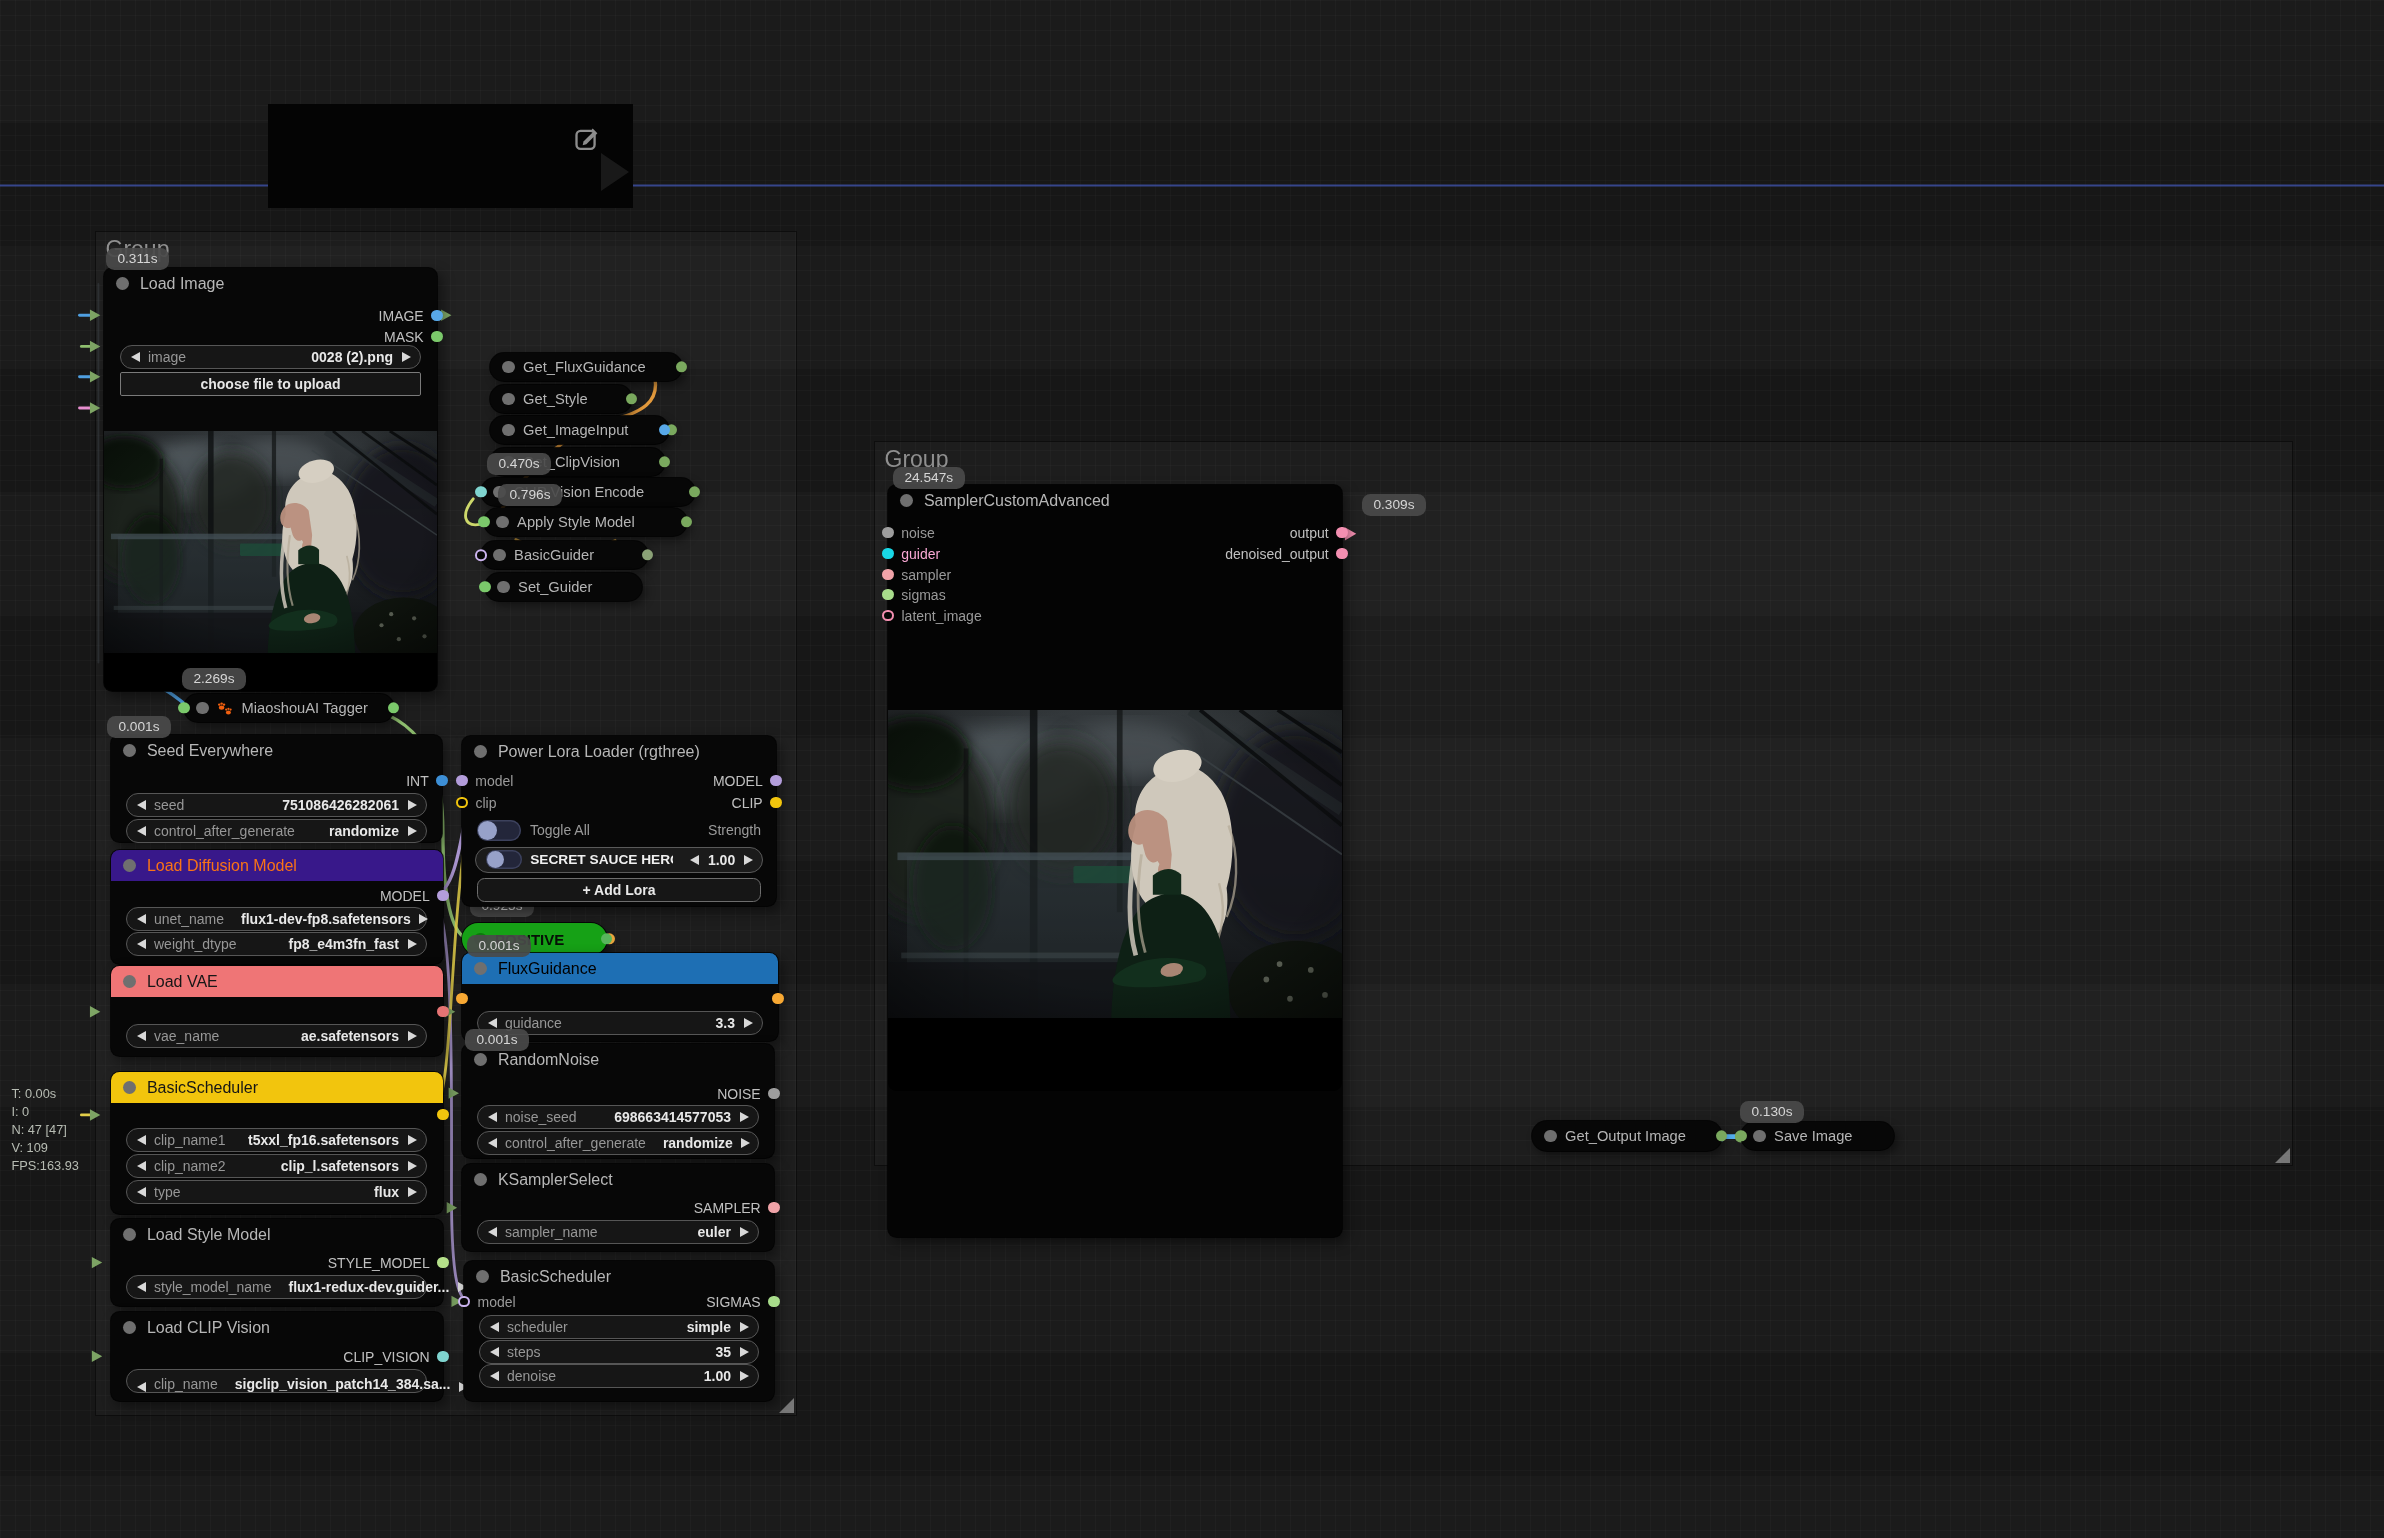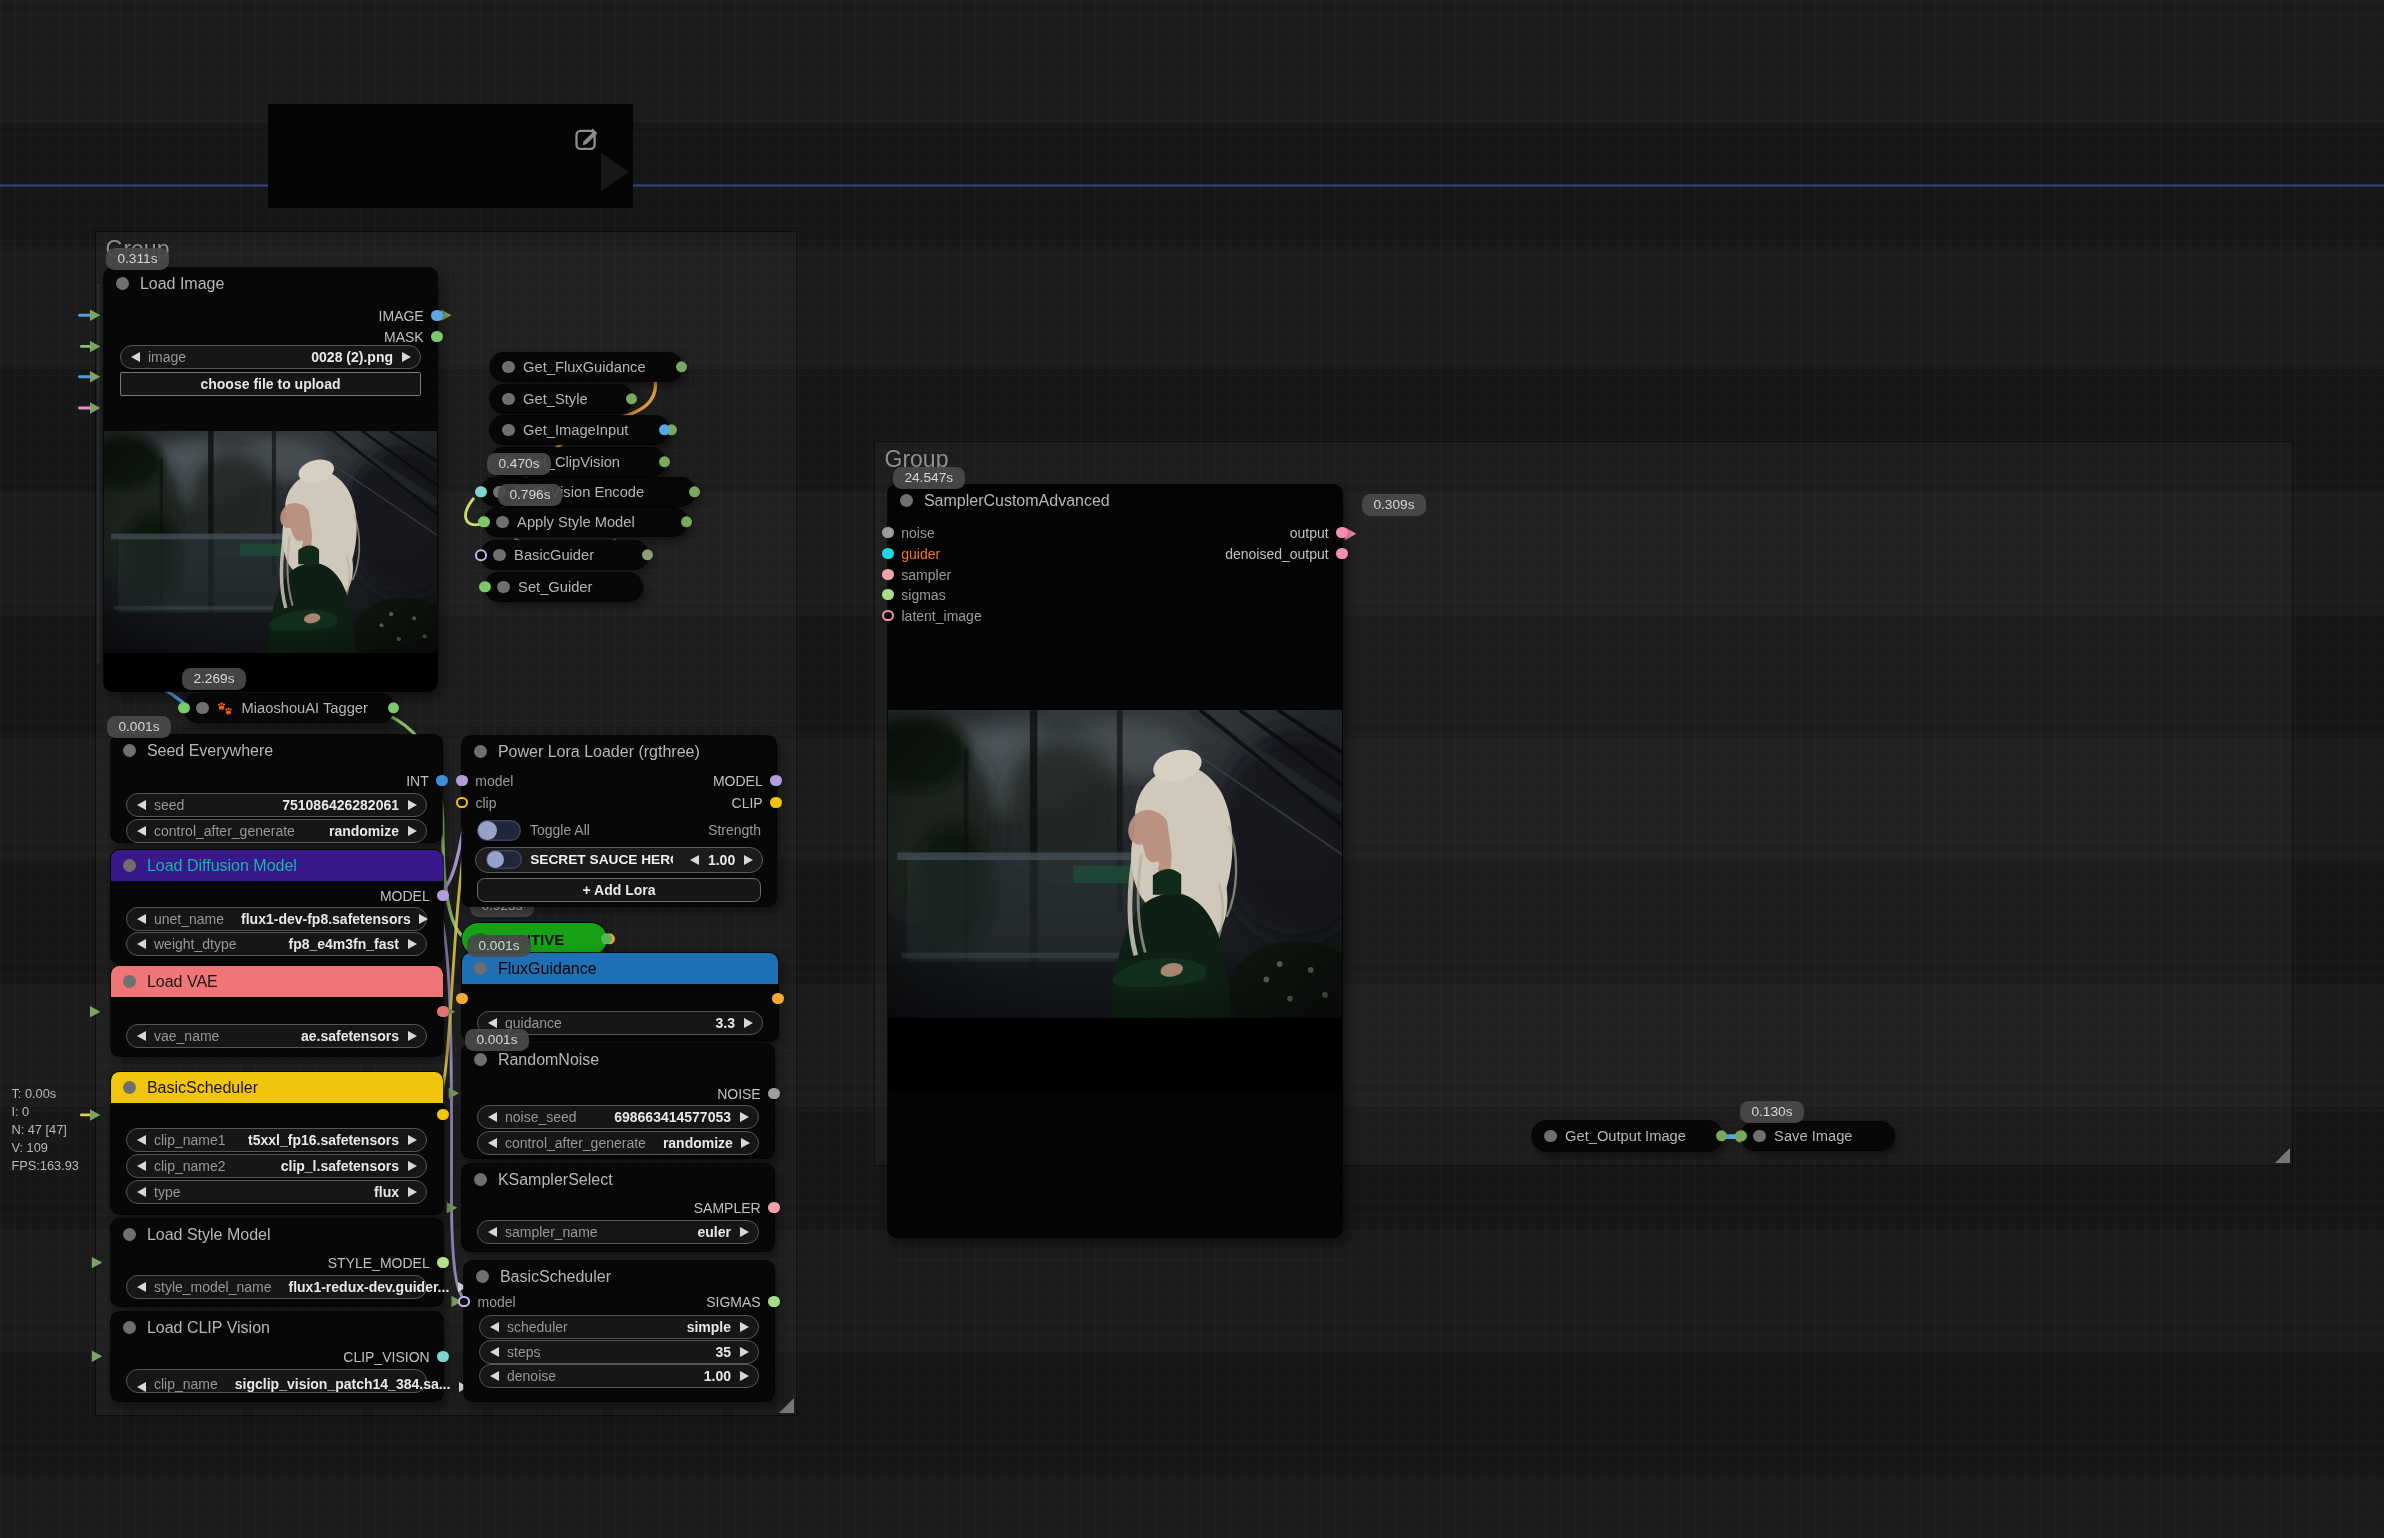--- a/index.html
+++ b/index.html
@@ -14,21 +14,21 @@
     background-size:100% 492px,15px 15px,15px 15px;
   }
   
   .group{position:absolute;background:rgba(150,150,150,0.05);border:0.9px solid rgba(0,0,0,0.55);z-index:1;}
   .group-title{position:absolute;left:9.5px;top:3.8px;font-size:23px;color:#8f8f8f;}
   .group .rsz{position:absolute;right:1.9px;bottom:1.9px;width:0;height:0;border-left:15px solid transparent;border-bottom:15px solid rgba(230,230,230,0.45);}
   
   .node{position:absolute;background:#070707;border-radius:8.5px;z-index:3;box-shadow:0 0 0 0.9px rgba(0,0,0,.8),4.7px 5.7px 13.2px rgba(0,0,0,.45);}
   .ntitle{position:absolute;left:0;top:0;right:0;height:31px;display:flex;align-items:center;gap:10.4px;padding:0 12.3px;border-radius:8.5px 8.5px 0 0;color:#b7b7b7;font-size:16px;white-space:nowrap;overflow:hidden;}
   .cdot{width:13.2px;height:13.2px;border-radius:50%;background:#6f6f6f;flex:0 0 auto;}
-  .hdr-purple{background:#38188a;color:#14b8a6;}
+  .hdr-purple{background:#38188a;color:#f97316;}
   .hdr-red{background:#ef7576;color:#161616;}
   .hdr-yellow{background:#f2c50d;color:#161616;}
   .hdr-blue{background:#1e6fb4;color:#000000;}
   
   .pout{position:absolute;right:-5.7px;display:flex;align-items:center;gap:7.6px;height:21px;z-index:2;}
   .pin{position:absolute;left:-5.7px;display:flex;align-items:center;gap:7.6px;height:21px;z-index:2;}
   .plabel{color:#c0c0c0;font-size:14px;white-space:nowrap;}
   .pdot{width:11.4px;height:11.4px;border-radius:50%;background:var(--c,#888);flex:0 0 auto;}
   .pdot.ring{background:#070707;border:2.8px solid var(--c);width:7.6px;height:7.6px;}
   
@@ -570,21 +570,21 @@
     <div class="ntitle">
         <span class="cdot"></span>
         <span>SamplerCustomAdvanced</span>
       </div>
     <div class="pin" style="top:37px">
         <span class="pdot" style="--c:#9d9d9d"></span>
         <span class="plabel" style="color:#9a9a9a">noise</span>
       </div>
     <div class="pin" style="top:58px">
         <span class="pdot" style="--c:#19d8e6"></span>
-        <span class="plabel" style="color:#f97316">guider</span>
+        <span class="plabel" style="color:#f9a8d4">guider</span>
       </div>
     <div class="pin" style="top:79px">
         <span class="pdot" style="--c:#f0a3a8"></span>
         <span class="plabel" style="color:#9a9a9a">sampler</span>
       </div>
     <div class="pin" style="top:99px">
         <span class="pdot" style="--c:#a8dc8b"></span>
         <span class="plabel" style="color:#9a9a9a">sigmas</span>
       </div>
     <div class="pin" style="top:120px">

